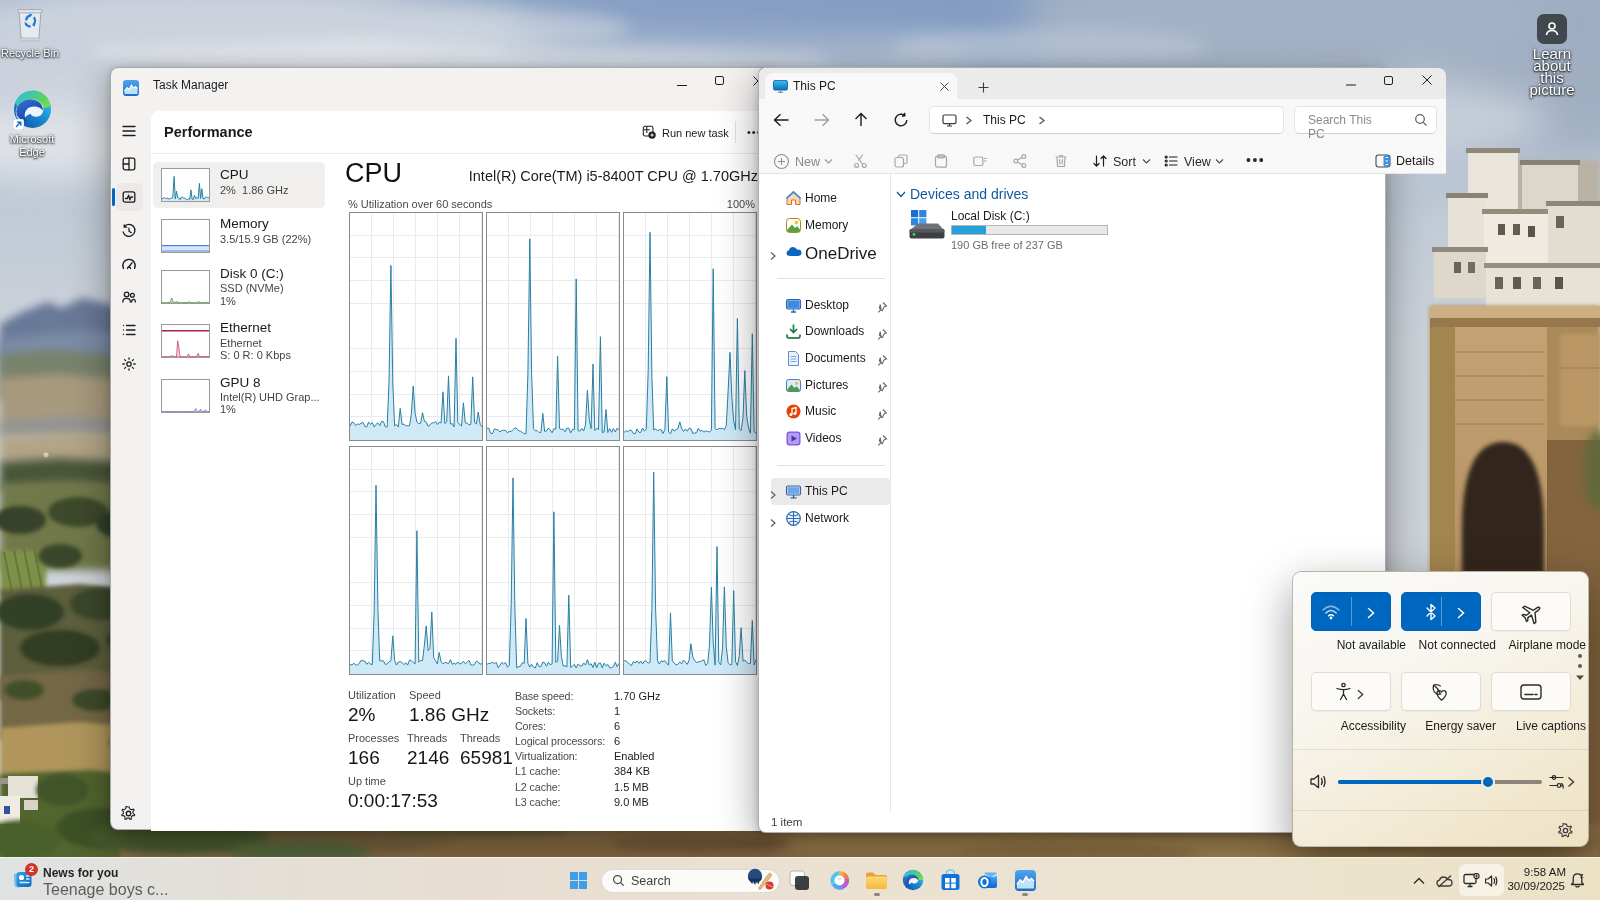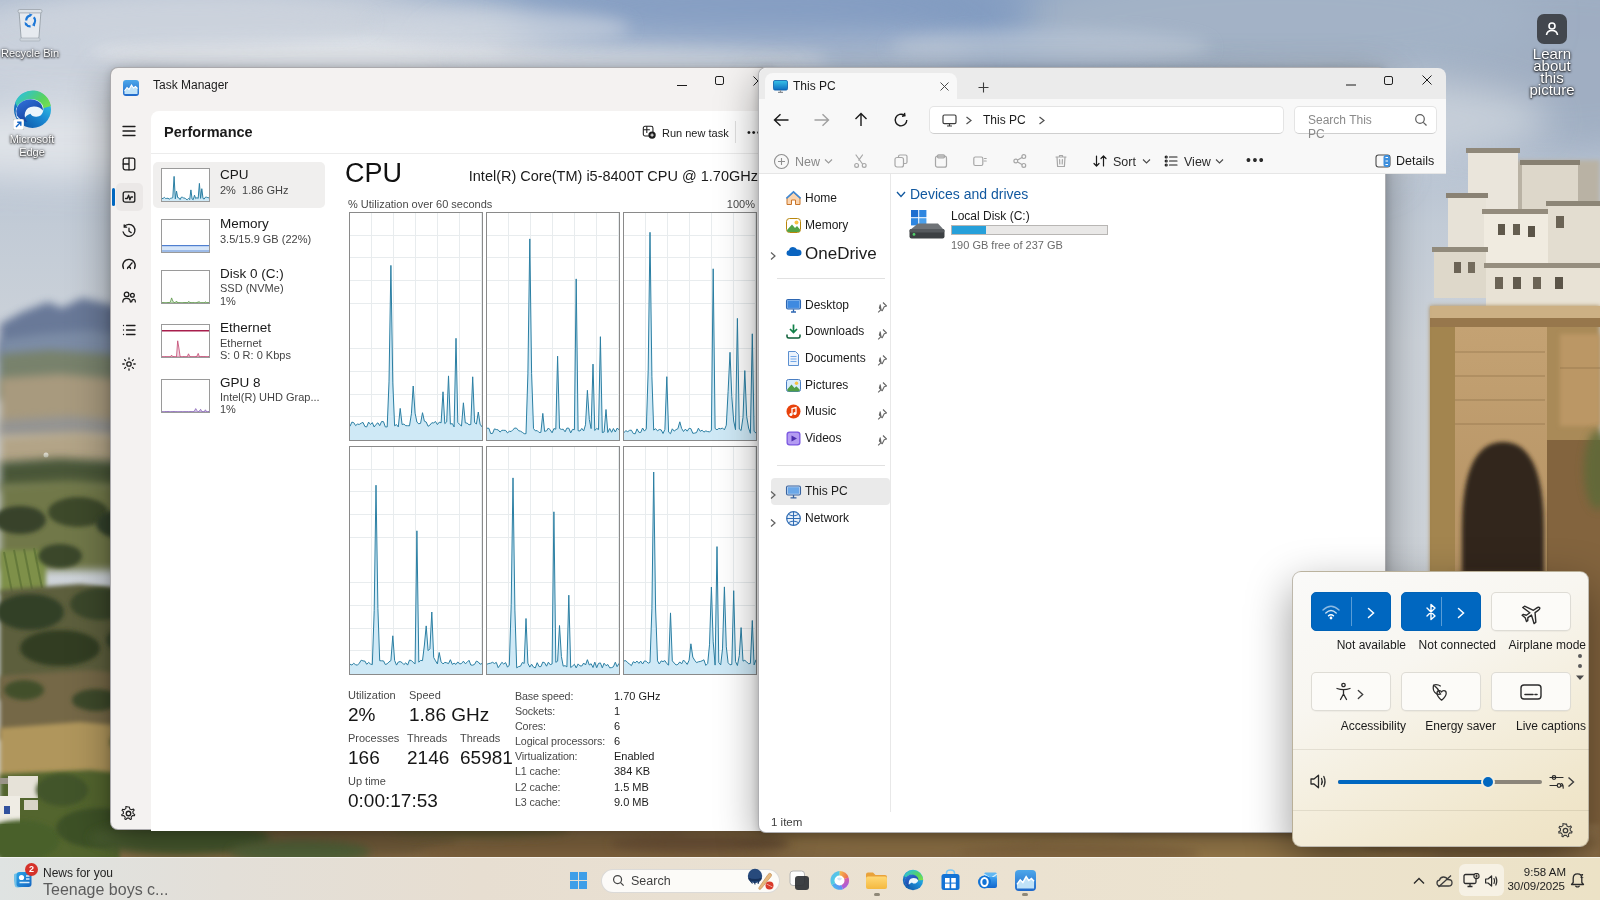--- a/index.html
+++ b/index.html
@@ -778,21 +778,21 @@
           <stop offset="0" stop-color="#2aa4e8"></stop>
           <stop offset="1" stop-color="#1565c0"></stop>
         </linearGradient>
       </defs>
 <rect x="0" y="3" width="14" height="14" rx="3" fill="#4db6e8" opacity=".75" transform="rotate(-8 7 10)"></rect>
 <rect x="2.5" y="2" width="15" height="15" rx="3" fill="url(#wg)"></rect>
 <circle cx="7.5" cy="7.5" r="2.6" fill="#fff"></circle>
       <path d="M12,6 h3.5 M12,9 h3.5 M5.5,12.5 h10" stroke="#d8ecfa" stroke-width="1.3"></path>
     </svg></div>
 <div class="abs" style="left:25px;top:863px;width:13px;height:13px;border-radius:50%;background:#d5322a;color:#fff;font-size:9px;text-align:center;line-height:13px;font-weight:700">2</div>
-<div class="abs" style="left:43px;top:866px;font-size:12px;color:#242424;font-weight:400">News for you</div>
+<div class="abs" style="left:43px;top:866px;font-size:12px;color:#242424;font-weight:700">News for you</div>
 <div class="abs" style="left:43px;top:880.5px;font-size:16px;color:#5c5c5c">Teenage boys c...</div>
 <div class="abs" style="left:570px;top:871.5px"><svg width="17" height="17" viewBox="0 0 17 17">
       <g fill="#3e9ee8">
         <rect x="0" y="0" width="8" height="8"></rect>
         <rect x="9" y="0" width="8" height="8"></rect>
         <rect x="0" y="9" width="8" height="8"></rect>
         <rect x="9" y="9" width="8" height="8"></rect>
       </g>
     </svg></div>
 <div class="abs" style="left:601px;top:868.5px;width:179px;height:24px;background:rgba(255,255,255,.85);border:1px solid rgba(120,120,120,.25);border-radius:12.5px"></div>

